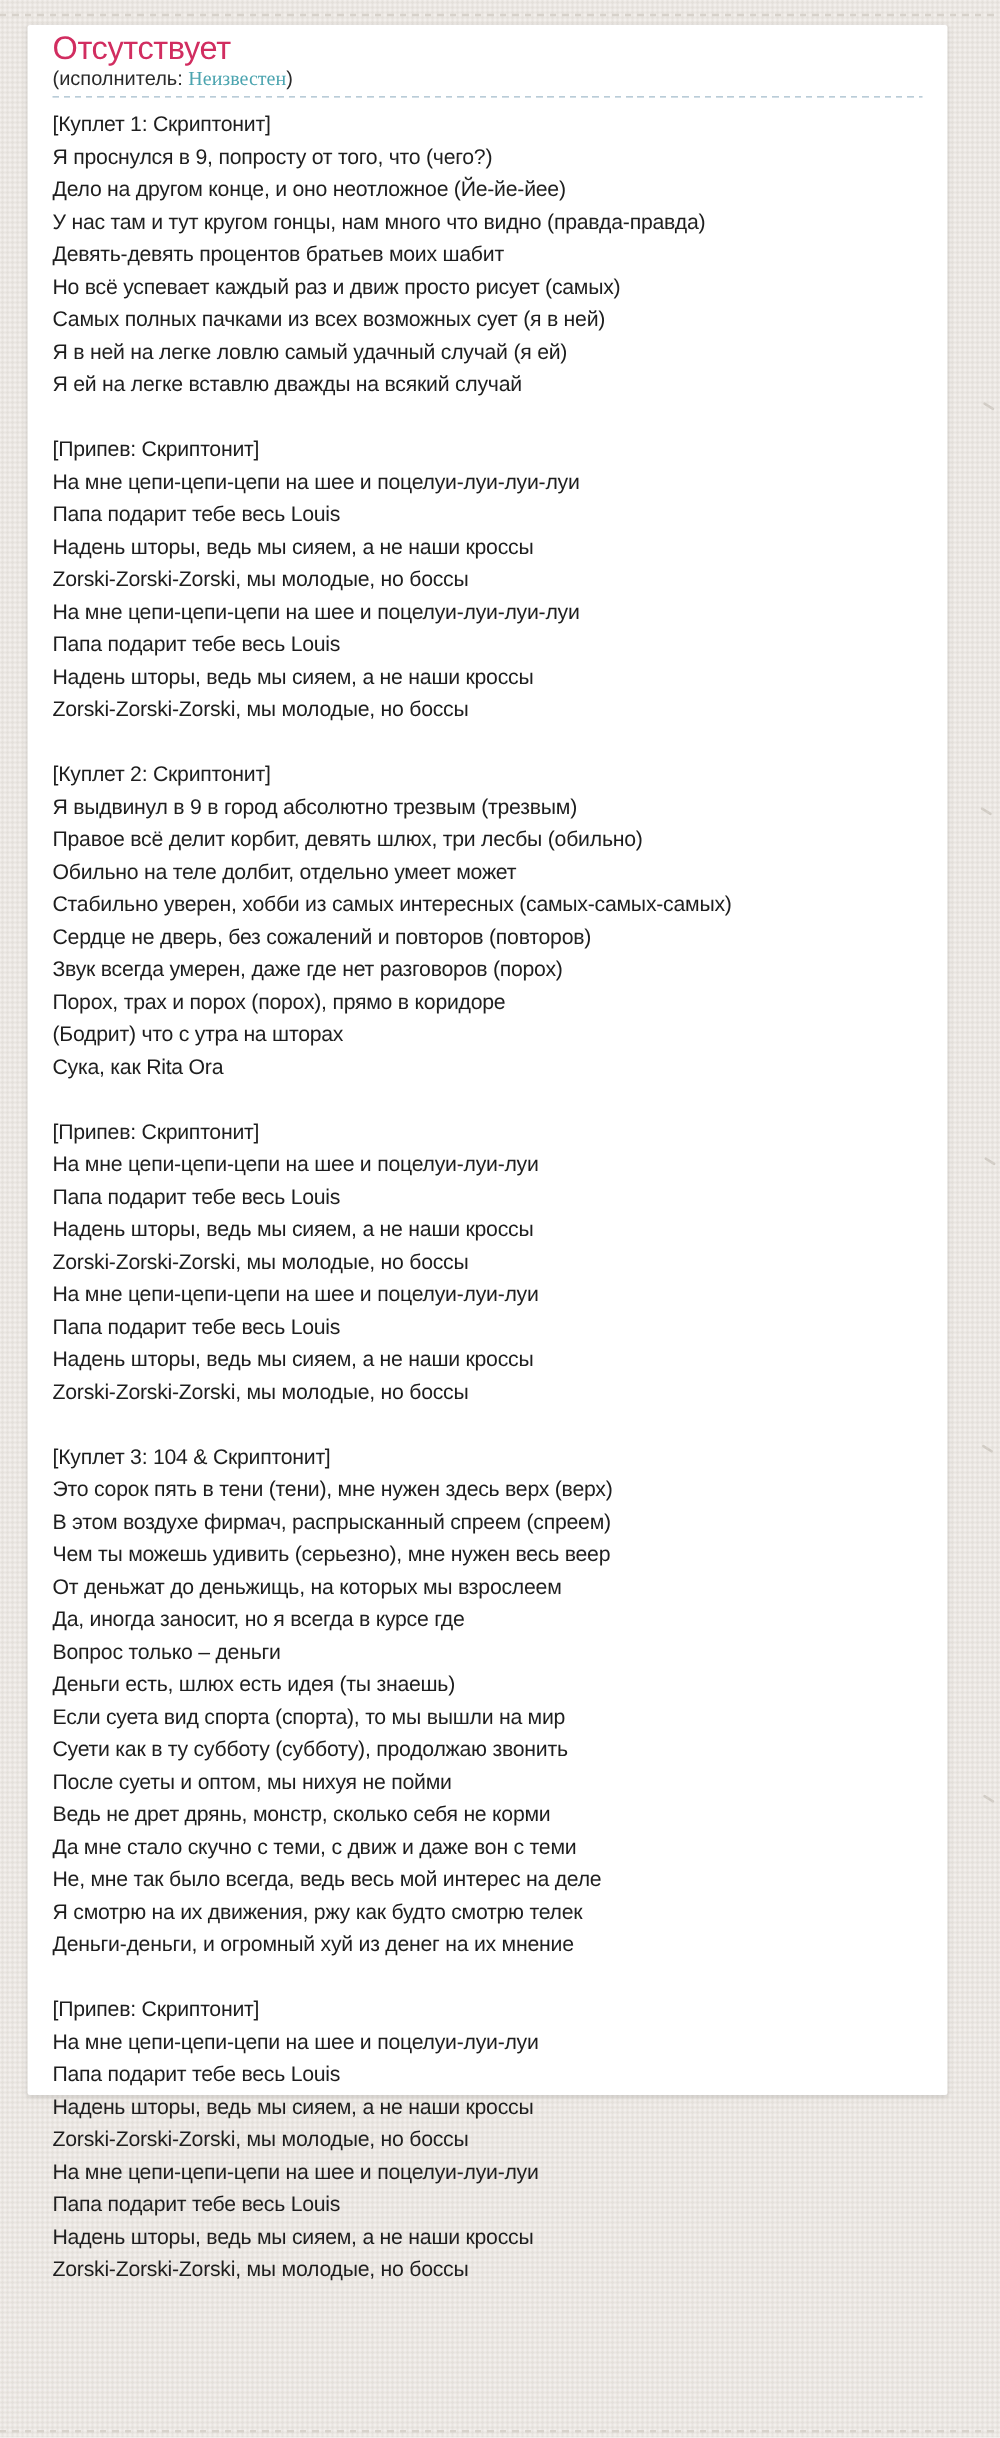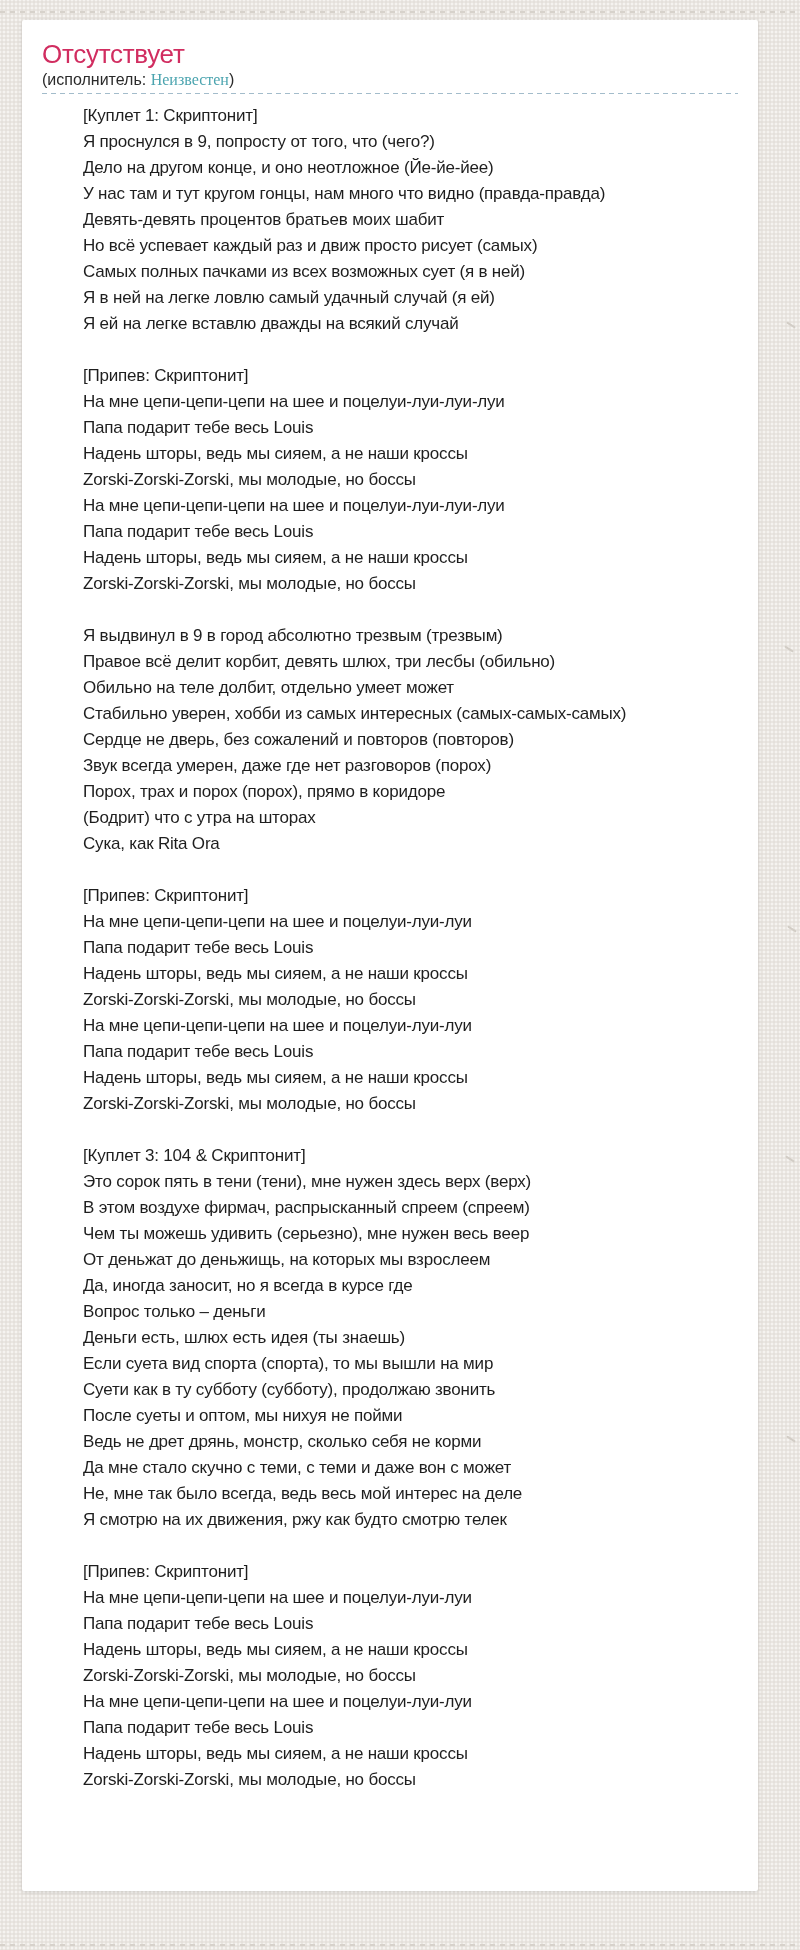--- a/index.html
+++ b/index.html
@@ -34,25 +34,25 @@
     background-image: repeating-linear-gradient(90deg,
       var(--stitch-color) 0 5px, transparent 5px 10px);
   }
   .stitch-top { top: 11px; }
   .stitch-bottom { top: 1944px; }
   .card {
     position: absolute;
     left: 22px;
     top: 20px;
     width: 736px;
-    height: 1871px;
+    height: 1656px;
     background: var(--card-bg);
     border-radius: 2px;
     box-shadow: 0 1px 4px rgba(0,0,0,0.14);
-    padding: 20px 20px 0 20px;
+    padding: 4px 20px 0 20px;
   }
   .song-title {
     margin: 0;
     font-size: 26px;
     line-height: 28px;
     font-weight: normal;
     color: var(--title-color);
     letter-spacing: -0.3px;
   }
   .artist-line {
@@ -75,21 +75,20 @@
     background-size: 100% 1px;
     background-repeat: no-repeat;
     background-position: 0 1px;
   }
   .lyrics {
     margin-top: 9px;
     font-size: 17px;
     line-height: 26px;
     color: var(--text-color);
     letter-spacing: -0.2px;
-    margin-left: 41px;
   }
   .stanza { margin: 0 0 26px 0; }
   .stanza:last-child { margin-bottom: 0; }
   .line { margin: 0; white-space: pre; }
   .texture-mark {
     position: absolute;
     width: 10px;
     height: 2px;
     background: #d2cdc6;
     border-radius: 1px;
@@ -122,20 +121,21 @@
         <p class="line">На мне цепи-цепи-цепи на шее и поцелуи-луи-луи-луи</p>
         <p class="line">Папа подарит тебе весь Louis</p>
         <p class="line">Надень шторы, ведь мы сияем, а не наши кроссы</p>
         <p class="line">Zorski-Zorski-Zorski, мы молодые, но боссы</p>
         <p class="line">На мне цепи-цепи-цепи на шее и поцелуи-луи-луи-луи</p>
         <p class="line">Папа подарит тебе весь Louis</p>
         <p class="line">Надень шторы, ведь мы сияем, а не наши кроссы</p>
         <p class="line">Zorski-Zorski-Zorski, мы молодые, но боссы</p>
       </div>
       <div class="stanza">
+        <p class="line">[Куплет 2: Скриптонит]</p>
         <p class="line">Я выдвинул в 9 в город абсолютно трезвым (трезвым)</p>
         <p class="line">Правое всё делит корбит, девять шлюх, три лесбы (обильно)</p>
         <p class="line">Обильно на теле долбит, отдельно умеет может</p>
         <p class="line">Стабильно уверен, хобби из самых интересных (самых-самых-самых)</p>
         <p class="line">Сердце не дверь, без сожалений и повторов (повторов)</p>
         <p class="line">Звук всегда умерен, даже где нет разговоров (порох)</p>
         <p class="line">Порох, трах и порох (порох), прямо в коридоре</p>
         <p class="line">(Бодрит) что с утра на шторах</p>
         <p class="line">Сука, как Rita Ora</p>
       </div>
@@ -156,23 +156,24 @@
         <p class="line">В этом воздухе фирмач, распрысканный спреем (спреем)</p>
         <p class="line">Чем ты можешь удивить (серьезно), мне нужен весь веер</p>
         <p class="line">От деньжат до деньжищь, на которых мы взрослеем</p>
         <p class="line">Да, иногда заносит, но я всегда в курсе где</p>
         <p class="line">Вопрос только – деньги</p>
         <p class="line">Деньги есть, шлюх есть идея (ты знаешь)</p>
         <p class="line">Если суета вид спорта (спорта), то мы вышли на мир</p>
         <p class="line">Суети как в ту субботу (субботу), продолжаю звонить</p>
         <p class="line">После суеты и оптом, мы нихуя не пойми</p>
         <p class="line">Ведь не дрет дрянь, монстр, сколько себя не корми</p>
-        <p class="line">Да мне стало скучно с теми, с теми и даже вон с может</p>
+        <p class="line">Да мне стало скучно с теми, с движ и даже вон с теми</p>
         <p class="line">Не, мне так было всегда, ведь весь мой интерес на деле</p>
         <p class="line">Я смотрю на их движения, ржу как будто смотрю телек</p>
+        <p class="line">Деньги-деньги, и огромный хуй из денег на их мнение</p>
       </div>
       <div class="stanza">
         <p class="line">[Припев: Скриптонит]</p>
         <p class="line">На мне цепи-цепи-цепи на шее и поцелуи-луи-луи</p>
         <p class="line">Папа подарит тебе весь Louis</p>
         <p class="line">Надень шторы, ведь мы сияем, а не наши кроссы</p>
         <p class="line">Zorski-Zorski-Zorski, мы молодые, но боссы</p>
         <p class="line">На мне цепи-цепи-цепи на шее и поцелуи-луи-луи</p>
         <p class="line">Папа подарит тебе весь Louis</p>
         <p class="line">Надень шторы, ведь мы сияем, а не наши кроссы</p>

